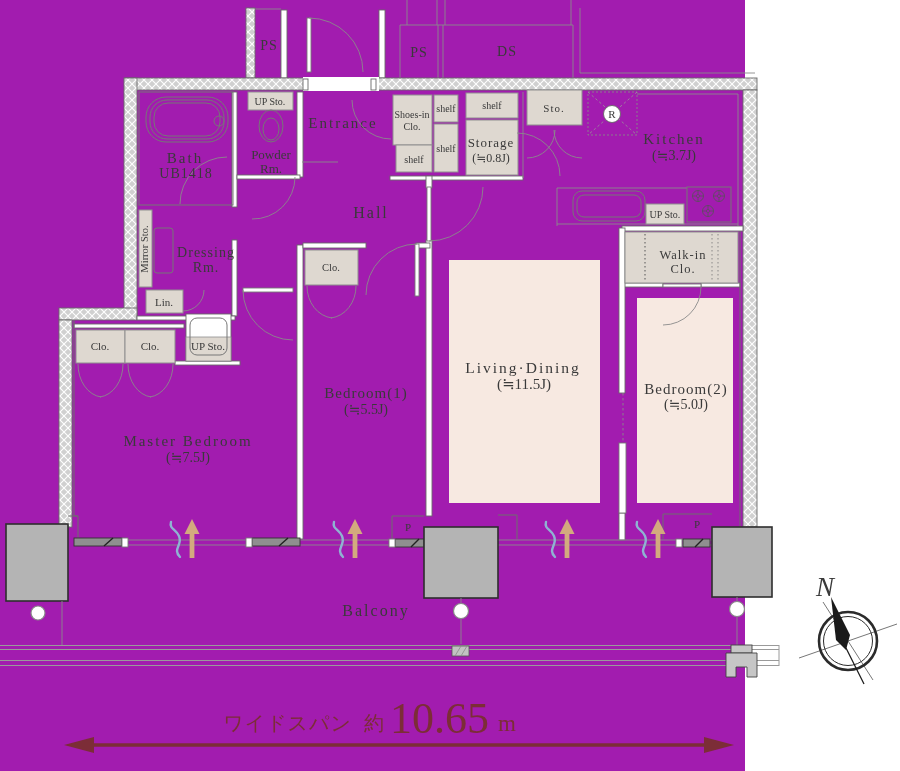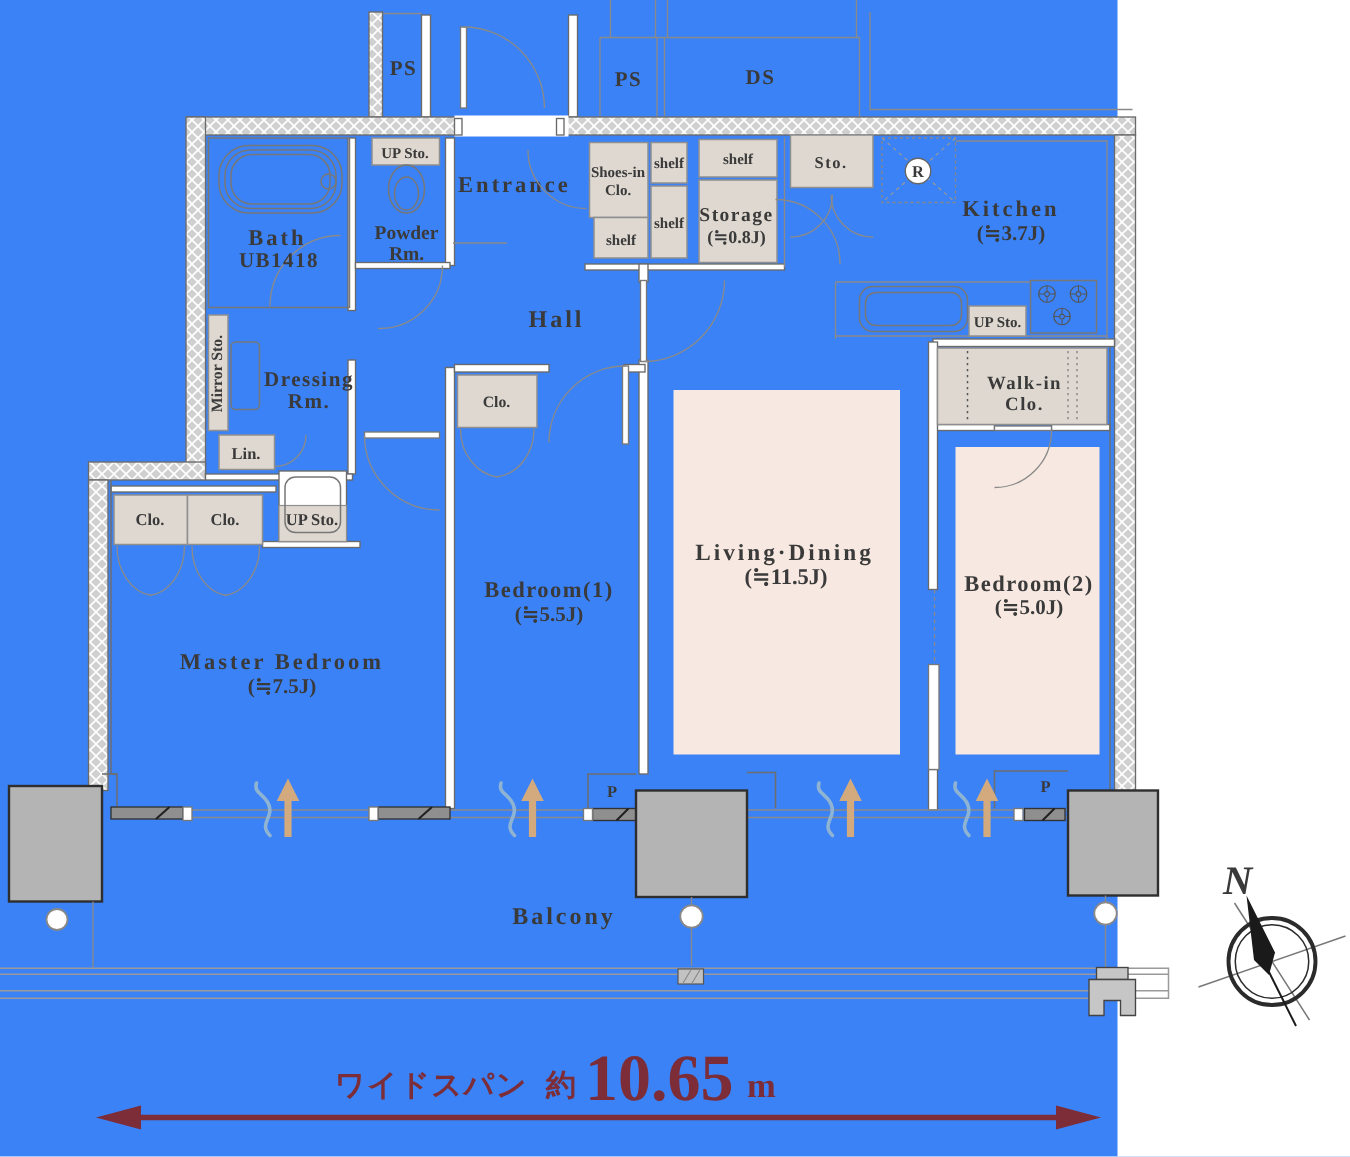--- a/index.html
+++ b/index.html
@@ -1,16 +1,16 @@
 <!DOCTYPE html>
 <html><head>
 <meta charset="utf-8">
 <style>
   html,body{margin:0;padding:0;background:#ffffff;}
-  .stage{width:745px;height:771px;position:relative;background:#3b82f6;font-weight:bold;}
+  .stage{width:745px;height:771px;position:relative;background:#a21caf;}
   svg{display:block;}
   text{font-family:"Liberation Serif","DejaVu Serif",serif;fill:#3a3a3a;}
   .ls2{letter-spacing:2px;}
   .ls1{letter-spacing:1px;}
   .thin{stroke:#6e6e6e;stroke-width:1;fill:none;}
   .thin2{stroke:#8a8a8a;stroke-width:0.9;fill:none;}
   .wallrect{fill:url(#wallhatch);stroke:#6a6a6a;stroke-width:0.9;}
   .iwall{fill:#ffffff;stroke:#6a6a6a;stroke-width:0.9;}
   .leaf{fill:#ffffff;stroke:#787878;stroke-width:0.9;}
   .beige{fill:#ded8d0;stroke:#8f8f8f;stroke-width:1;}

